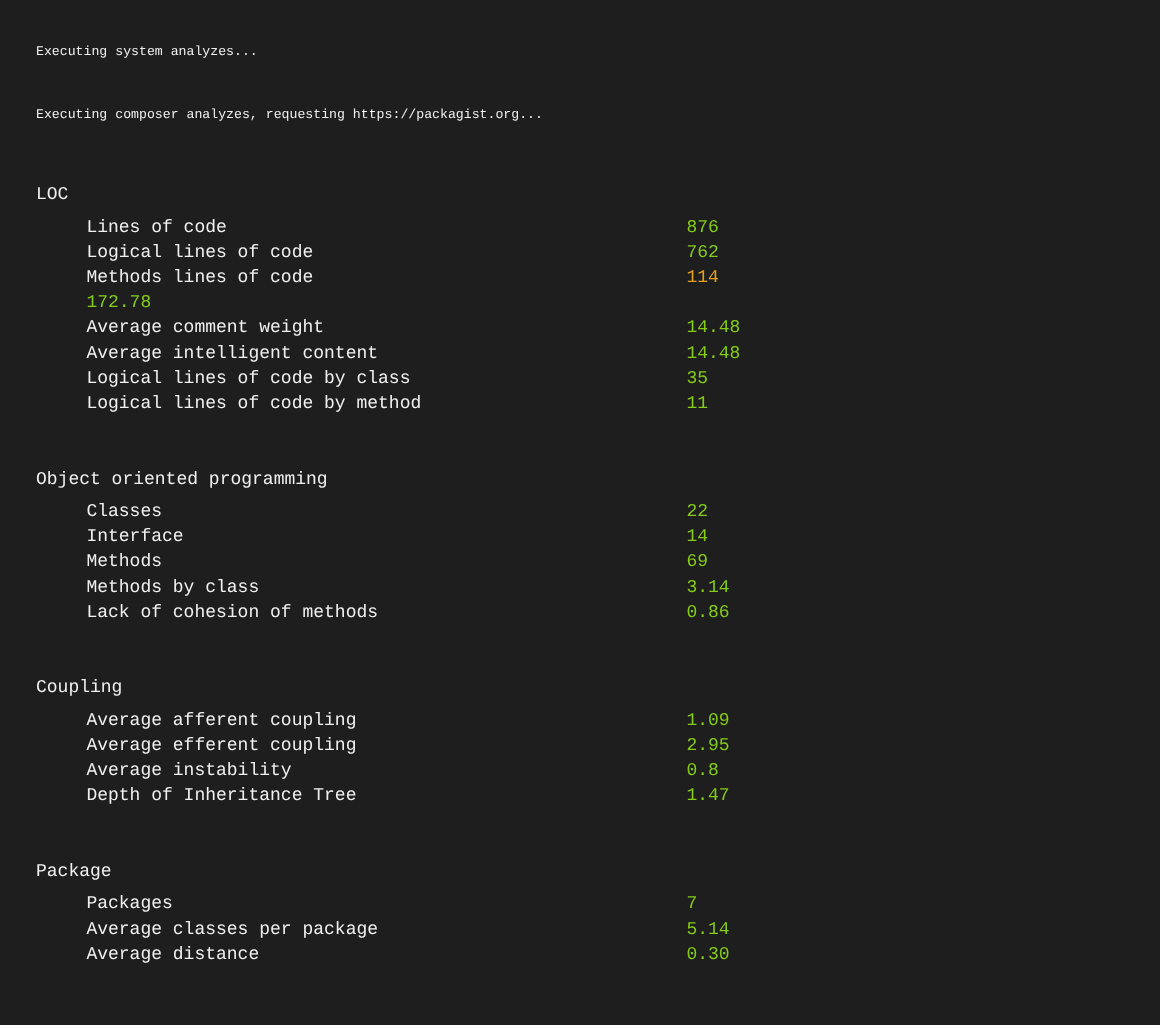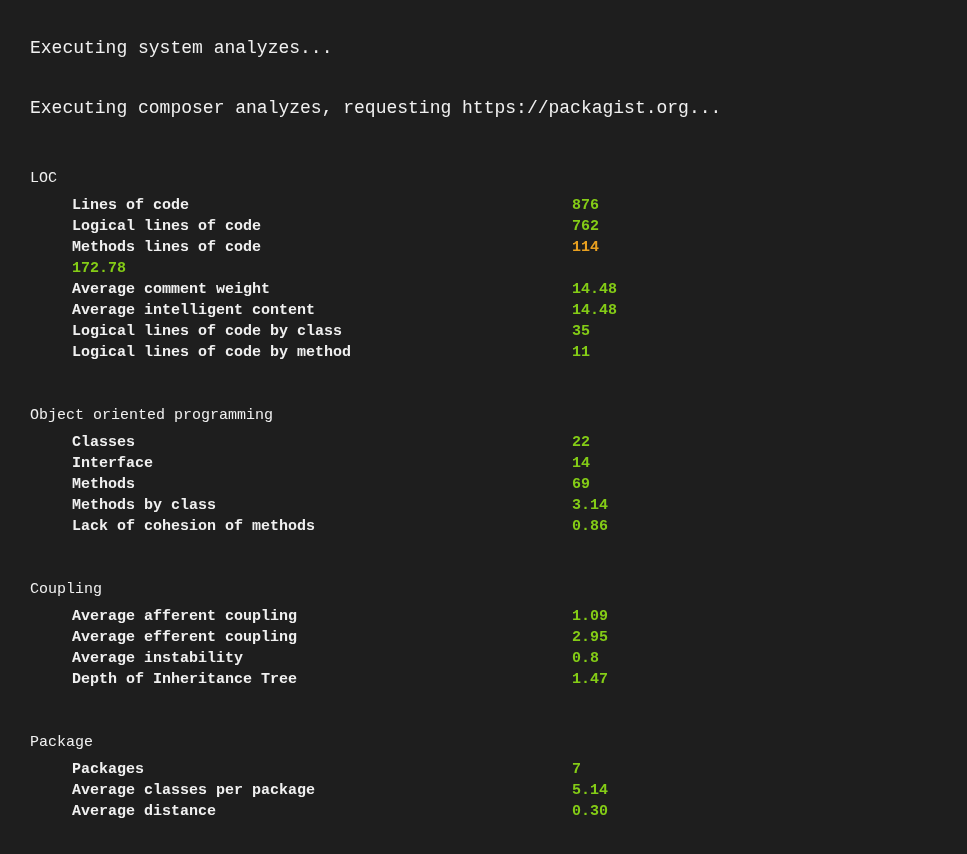--- a/index.html
+++ b/index.html
@@ -23,41 +23,40 @@
       min-height: 854px;
     }
 
     .content {
       padding: 10px 30px;
     }
 
     .status-line {
       color: #f0f0f0;
       padding: 8px 0;
-      font-size: 18px;
+      font-size: 11px;
       white-space: pre;
     }
 
     .spacer {
       height: 24px;
     }
 
     .section-header {
       color: #f0f0f0;
       font-size: 15px;
       margin-top: 20px;
       margin-bottom: 8px;
       font-weight: normal;
     }
 
     .metric-row {
       display: flex;
       padding: 2px 0;
       padding-left: 42px;
-      font-weight: bold;
     }
 
     .metric-label {
       color: #f0f0f0;
       min-width: 500px;
       font-size: 15px;
     }
 
     .metric-value {
       color: #84cc16;

